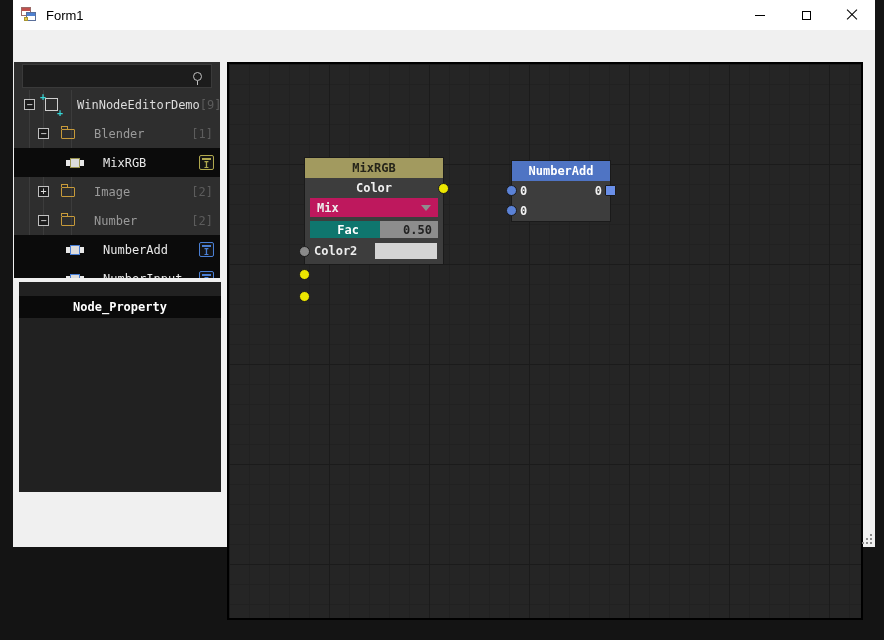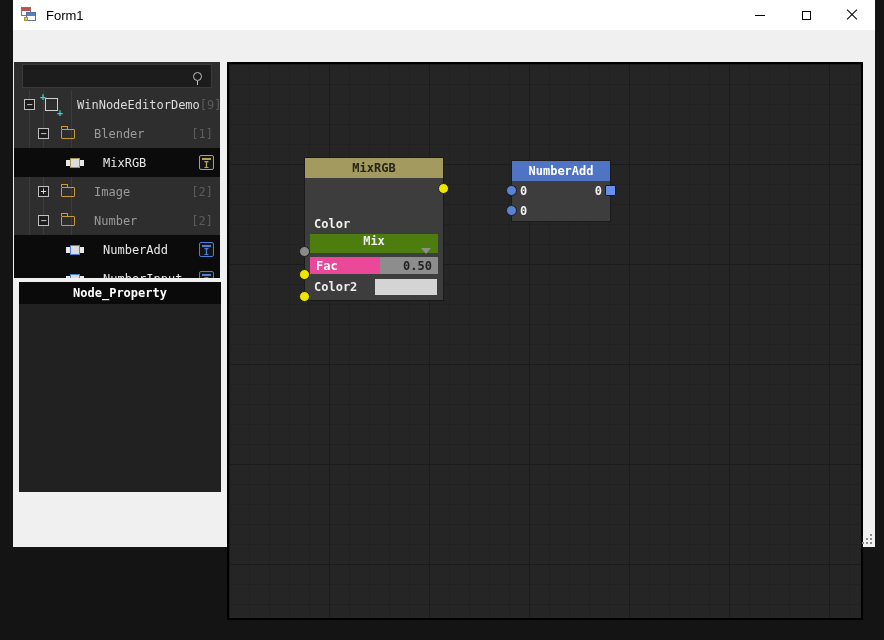--- a/index.html
+++ b/index.html
@@ -64,46 +64,46 @@
   .nodeglyph i{position:absolute;left:4px;top:0;width:10px;height:10px;background:#dcdcdc;border:1px solid currentColor;}
   .nodeglyph.olive{color:#9a9450;} .nodeglyph.blue{color:#4a7fd4;}
 
   .badge{width:15px;height:15px;border:1px solid currentColor;border-radius:2px;background:#141414;position:relative;margin-left:auto;margin-right:6px;flex:0 0 auto;}
   .badge::before{content:"";position:absolute;top:2px;left:2px;right:2px;height:2px;background:currentColor;}
   .badge::after{content:"I";position:absolute;left:0;right:0;bottom:-1px;text-align:center;font:700 9px "DejaVu Sans Mono",monospace;color:currentColor;}
   .badge.olive{color:#b0a84e;} .badge.blue{color:#4a7fd4;}
 
   
   .proppanel{position:absolute;left:6px;top:282px;width:202px;height:210px;background:#212121;}
-  .prophead{height:22px;background:#0a0a0a;color:#fff;font-weight:700;font-size:12px;display:flex;align-items:center;justify-content:center;}
+  .prophead{height:22px;background:#0a0a0a;color:#fff;font-weight:700;font-size:12px;display:flex;align-items:center;justify-content:center;margin-top:14px;}
 
   
   .canvas{position:absolute;left:214px;top:62px;width:636px;height:558px;border:2px solid #000;
     background-color:#252525;
     background-image:
       linear-gradient(#1b1b1b 1px,transparent 1px),
       linear-gradient(90deg,#1b1b1b 1px,transparent 1px),
       linear-gradient(#212121 1px,transparent 1px),
       linear-gradient(90deg,#212121 1px,transparent 1px);
     background-size:100px 100px,100px 100px,20px 20px,20px 20px;}
 
   .node{position:absolute;background:#3d3d3d;box-shadow:0 0 0 1px #1a1a1a;font-size:12px;}
   .nhead{height:20px;display:flex;align-items:center;justify-content:center;font-weight:700;}
 
   
   .node.mixrgb{left:76px;top:94px;width:138px;}
   .mixrgb .nhead{background:#a29a5f;color:#26251a;}
   .mrow{height:20px;display:flex;align-items:center;padding:0 9px;color:#f0f0f0;font-weight:700;}
-  .mrow.out{justify-content:flex-start;margin-top:36px;}
-  .dd{margin:0 5px;height:19px;background:#4d7c0f;display:flex;align-items:center;padding:0 7px;color:#ededed;font-weight:700;flex-direction:column;}
+  .mrow.out{justify-content:center;}
+  .dd{margin:0 5px;height:19px;background:#be185d;display:flex;align-items:center;padding:0 7px;color:#ededed;font-weight:700;}
   .dd .caret{margin-left:auto;width:0;height:0;border-left:5px solid transparent;border-right:5px solid transparent;border-top:6px solid #8e8e8e;}
   .clamp{height:18px;display:flex;align-items:center;padding:0 9px;color:#c2c2c2;font-weight:700;}
   .cb{width:11px;height:11px;background:#707070;margin-right:8px;flex:0 0 auto;}
   .fac{margin:4px 5px 3px;height:17px;display:flex;font-weight:700;}
-  .fac .fill{background:#ec4899;color:#fff;display:flex;align-items:center;padding-left:6px;}
+  .fac .fill{background:#0f766e;color:#fff;display:flex;align-items:center;padding-left:6px;justify-content:center;}
   .fac .rest{flex:1;background:#8d8d8d;color:#222;display:flex;align-items:center;justify-content:flex-end;padding-right:6px;}
   .cin{height:20px;display:flex;align-items:center;padding:0 6px 0 9px;color:#ededed;font-weight:700;}
   .cin .swatch{margin-left:auto;width:62px;height:16px;background:#d4d4d4;}
   .node.mixrgb{padding-bottom:3px;}
 
   
   .node.numberadd{left:283px;top:97px;width:98px;}
   .numberadd .nhead{background:#4f74c4;color:#fff;}
   .narow{height:20px;display:flex;align-items:center;padding:0 8px;color:#f2f2f2;font-weight:700;}
   .narow .rval{margin-left:auto;}

